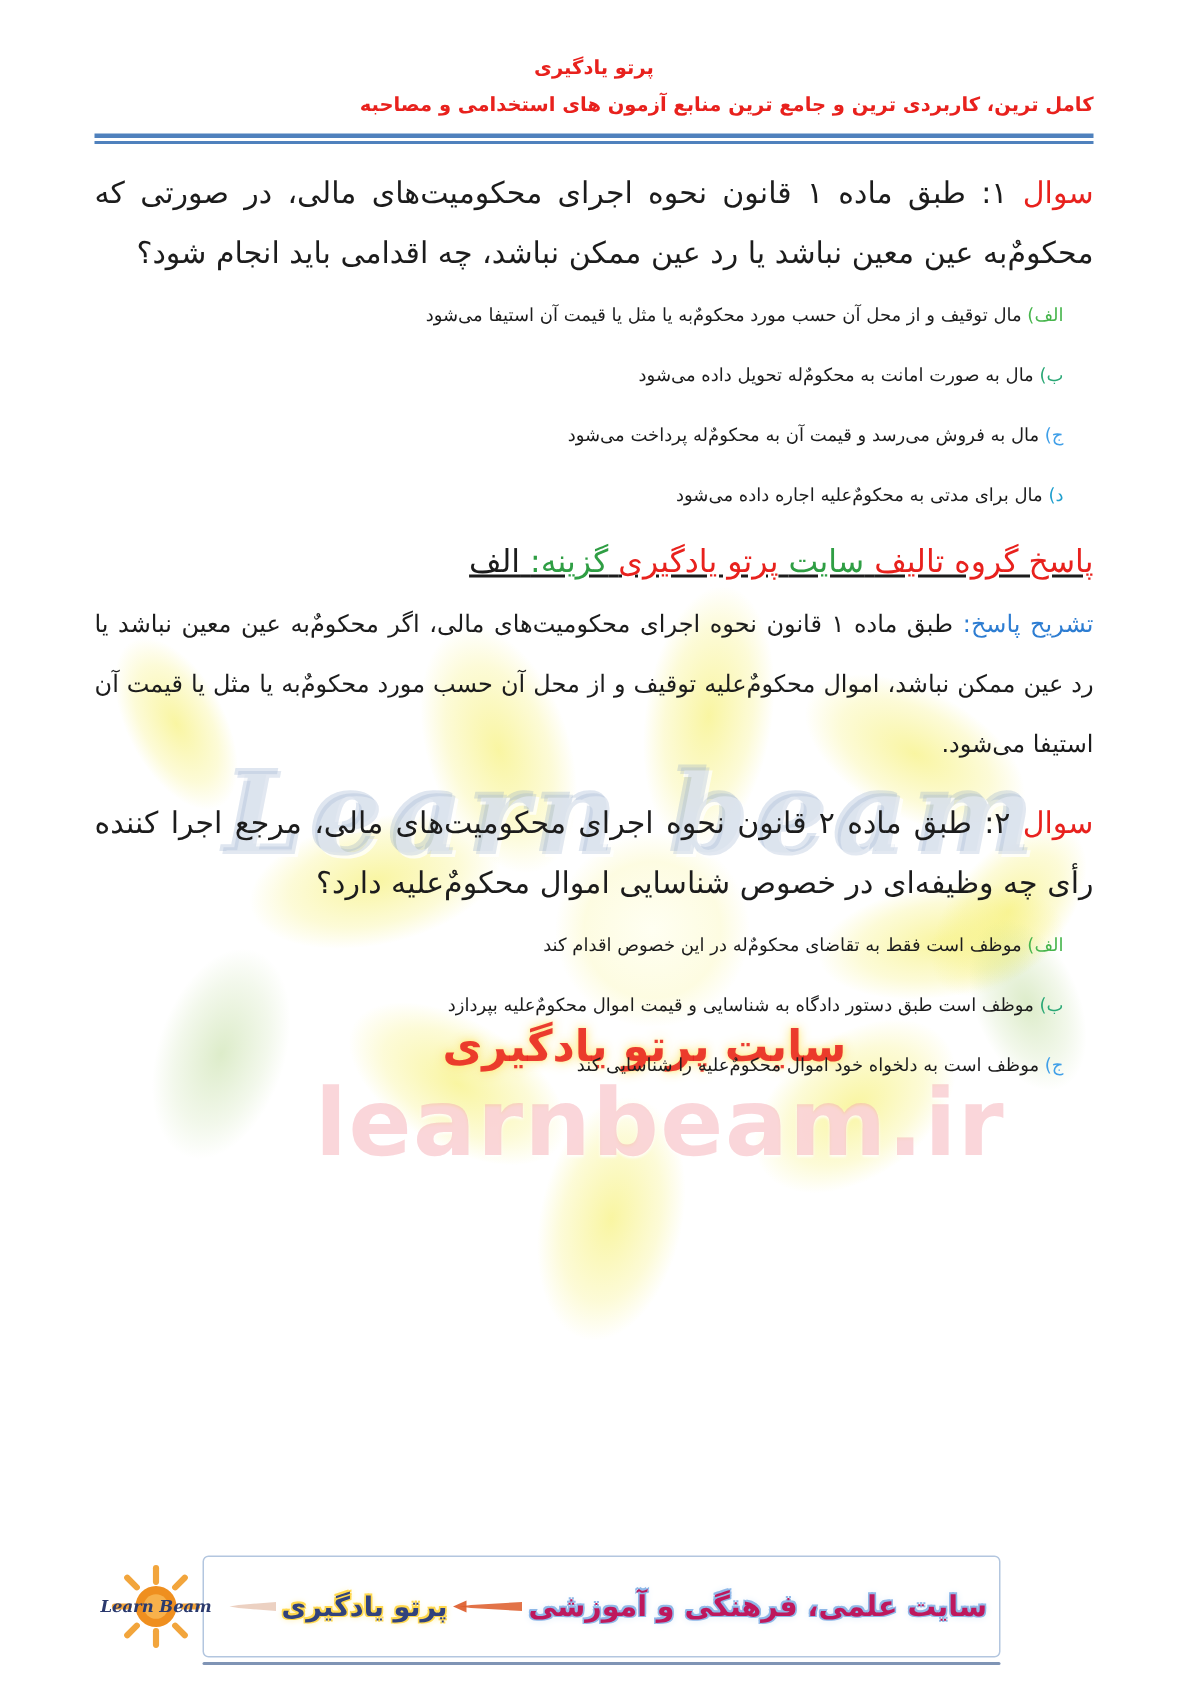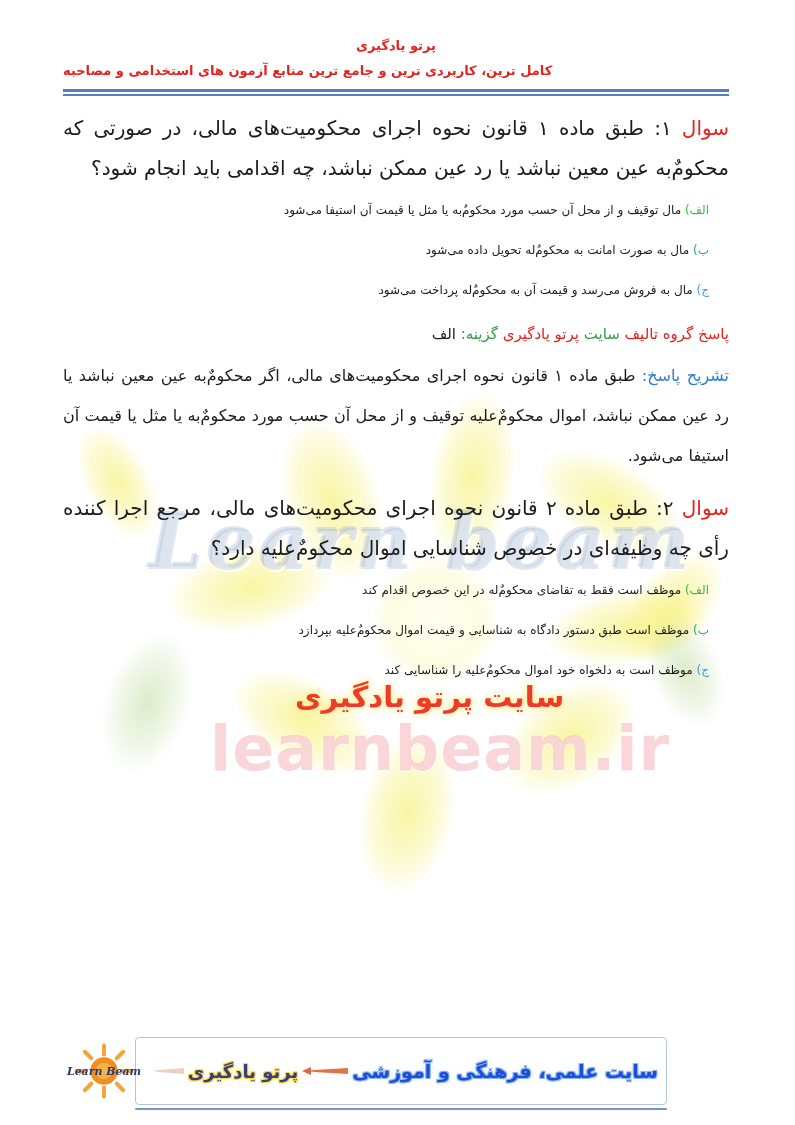--- a/index.html
+++ b/index.html
@@ -39,41 +39,41 @@
     text-shadow:0 0 8px rgba(255,225,90,0.9),0 0 2px rgba(255,240,150,0.9);
   }
   .wm-domain{
     position:absolute;left:210px;top:712px;direction:ltr;white-space:nowrap;
     font-weight:bold;font-size:62px;letter-spacing:1px;color:rgba(244,158,168,0.42);
     text-shadow:0 1px 2px rgba(255,255,255,0.85);
   }
   
   .content{position:relative;z-index:2;padding:34px 66px 0 63px;color:#1c1c1c;}
   .h-title{color:#e8211d;font-weight:bold;font-size:13px;text-align:center;line-height:24px;}
-  .h-tag{color:#e8211d;font-weight:bold;font-size:13px;text-align:left;line-height:26px;}
+  .h-tag{color:#e8211d;font-weight:bold;font-size:13px;text-align:right;line-height:26px;}
   .rule{margin-top:5px;height:2px;background:#fff;border-top:3px solid #4f81bd;border-bottom:2px solid #4f81bd;}
   .q{margin:12px 0 0;font-size:20px;line-height:40px;text-align:justify;}
   .q .qlabel{color:#e8211d;}
   .opts{margin-top:2px;}
   .opt{font-size:12px;line-height:40px;padding-right:20px;white-space:nowrap;}
   .ol-a{color:#46b54c;} .ol-b{color:#2aa876;} .ol-c{color:#3f9fe8;} .ol-d{color:#1f9fce;}
-  .ans{margin:4px 0 0;font-size:15px;line-height:40px;}
+  .ans{margin:4px 0 0;font-size:21px;line-height:40px;text-decoration:underline;}
   .red{color:#e8211d;} .grn{color:#2f9e44;} .blk{color:#1c1c1c;}
   .expl{margin:2px 0 0;font-size:16px;line-height:40px;text-align:justify;}
   .expl .elabel{color:#2d7dd2;}
   
   .footer-wrap{position:absolute;left:135px;top:1037px;width:532px;z-index:2;}
   .footer-box{
     height:68px;border:1px solid #b3c6df;border-radius:4px;background:#fff;
     display:flex;flex-direction:row;align-items:center;justify-content:space-between;
     direction:rtl;padding:0 8px;box-sizing:border-box;gap:4px;
   }
   .footer-underline{height:2px;background:#7f94b5;margin-top:3px;border-radius:1px;}
   .f-tan{
-    font-size:19px;font-weight:bold;color:#1d4ed8;white-space:nowrap;
+    font-size:19px;font-weight:bold;color:#be185d;white-space:nowrap;
     text-shadow:-1px -1px 0 #8fb8e8,1px -1px 0 #8fb8e8,-1px 1px 0 #8fb8e8,1px 1px 0 #8fb8e8,0 0 6px #cfe2f5;
   }
   .f-navy{
     font-size:18px;font-weight:bold;color:#31427c;white-space:nowrap;
     text-shadow:-1px -1px 0 #ffd84d,1px -1px 0 #ffd84d,-1px 1px 0 #ffd84d,1px 1px 0 #ffd84d,0 0 5px #ffe88a;
   }
   .f-swoosh{flex-shrink:0;}
   .f-logo{flex-shrink:0;line-height:0;}
 </style>
 </head>
@@ -105,20 +105,21 @@
   <div class="content">
     <div class="h-title">پرتو یادگیری</div>
     <div class="h-tag">کامل ترین، کاربردی ترین و جامع ترین منابع آزمون های استخدامی و مصاحبه</div>
     <div class="rule"></div>
 
     <p class="q"><span class="qlabel">سوال</span> <span>۱:</span> <span>طبق ماده ۱ قانون نحوه اجرای محکومیت‌های مالی، در صورتی که محکومٌ‌به عین معین نباشد یا رد عین ممکن نباشد، چه اقدامی باید انجام شود؟</span></p>
     <div class="opts">
       <div class="opt"><span class="ol-a">الف)</span> <span>مال توقیف و از محل آن حسب مورد محکومٌ‌به یا مثل یا قیمت آن استیفا می‌شود</span></div>
       <div class="opt"><span class="ol-b">ب)</span> <span>مال به صورت امانت به محکومٌ‌له تحویل داده می‌شود</span></div>
       <div class="opt"><span class="ol-c">ج)</span> <span>مال به فروش می‌رسد و قیمت آن به محکومٌ‌له پرداخت می‌شود</span></div>
+      <div class="opt"><span class="ol-d">د)</span> <span>مال برای مدتی به محکومٌ‌علیه اجاره داده می‌شود</span></div>
     </div>
     <p class="ans"><span class="red">پاسخ گروه تالیف</span> <span class="grn">سایت</span> <span class="red">پرتو یادگیری</span> <span class="grn">گزینه:</span> <span class="blk">الف</span></p>
     <p class="expl"><span class="elabel">تشریح پاسخ:</span> <span>طبق ماده ۱ قانون نحوه اجرای محکومیت‌های مالی، اگر محکومٌ‌به عین معین نباشد یا رد عین ممکن نباشد، اموال محکومٌ‌علیه توقیف و از محل آن حسب مورد محکومٌ‌به یا مثل یا قیمت آن استیفا می‌شود.</span></p>
 
     <p class="q"><span class="qlabel">سوال</span> <span>۲:</span> <span>طبق ماده ۲ قانون نحوه اجرای محکومیت‌های مالی، مرجع اجرا کننده رأی چه وظیفه‌ای در خصوص شناسایی اموال محکومٌ‌علیه دارد؟</span></p>
     <div class="opts">
       <div class="opt"><span class="ol-a">الف)</span> <span>موظف است فقط به تقاضای محکومٌ‌له در این خصوص اقدام کند</span></div>
       <div class="opt"><span class="ol-b">ب)</span> <span>موظف است طبق دستور دادگاه به شناسایی و قیمت اموال محکومٌ‌علیه بپردازد</span></div>
       <div class="opt"><span class="ol-c">ج)</span> <span>موظف است به دلخواه خود اموال محکومٌ‌علیه را شناسایی کند</span></div>
     </div>

